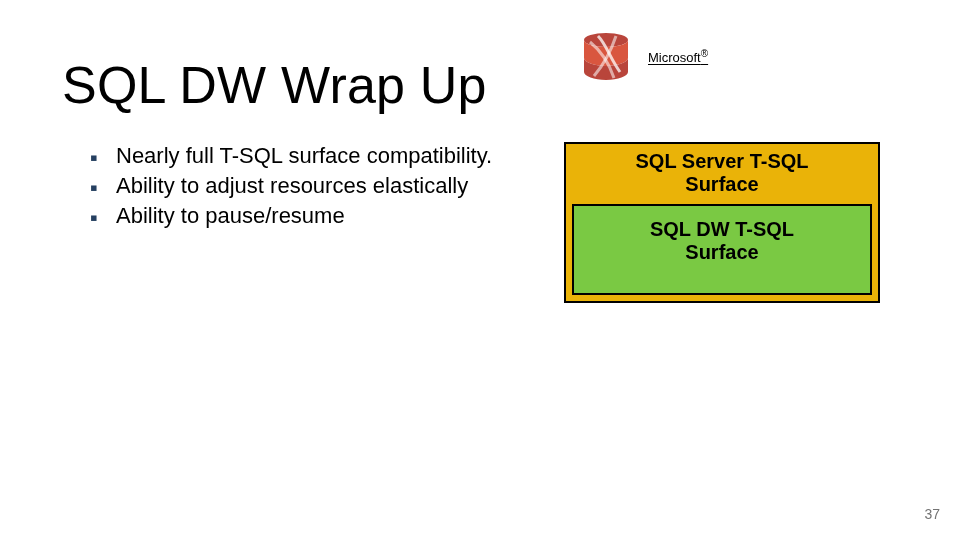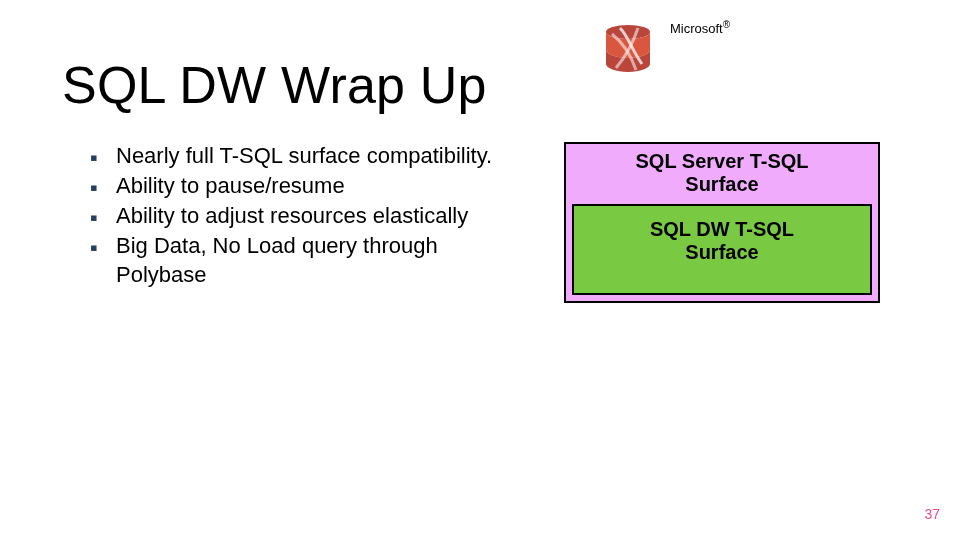--- a/index.html
+++ b/index.html
@@ -1,35 +1,35 @@
 <!DOCTYPE html>
 <html><head>
 <meta charset="utf-8">
 <style>
   * { margin: 0; padding: 0; box-sizing: border-box; }
   html, body { width: 960px; height: 540px; background: #fff; font-family: Arial, Helvetica, sans-serif; color: #000; }
   .slide { position: relative; width: 960px; height: 540px; }
   .title { position: absolute; left: 62px; top: 55px; font-size: 52px; font-weight: 400; letter-spacing: 0.2px; }
-  .logo-block { position: absolute; right: 62px; top: 20px; width: 300px; height: 76px; display: flex; gap: 12px; }
+  .logo-block { position: absolute; right: 84px; top: 20px; width: 300px; height: 76px; display: flex; align-items: center; gap: 12px; text-decoration: underline; }
   .logo-mark { width: 60px; height: 60px; position: relative; flex-shrink: 0; }
   .logo-text { display: flex; flex-direction: column; align-items: flex-start; line-height: 1.0; }
   .ms-line { font-size: 13px; font-weight: 400; color: #000; margin-bottom: 2px; }
   .ss-line { font-size: 32px; font-weight: 400; color: #000; letter-spacing: -0.5px; }
   .reg { font-size: 10px; vertical-align: super; }
   .body-row { position: absolute; left: 90px; top: 142px; width: 810px; display: flex; }
   .bullets { width: 430px; }
   ul.b { list-style: none; }
   ul.b li { position: relative; padding-left: 26px; font-size: 22px; line-height: 1.28; margin-bottom: 2px; }
   ul.b li::before { content: "▪"; position: absolute; left: 0; top: 2px; color: #254061; font-size: 22px; }
   .diagram { margin-left: 44px; width: 316px; }
-  .box-outer { border: 2px solid #000; background: #f0abfc; padding: 6px 10px 10px 10px; }
+  .box-outer { border: 2px solid #000; background: #eab308; padding: 6px 10px 10px 10px; }
   .box-outer .label { text-align: center; font-weight: 700; font-size: 20px; line-height: 1.15; margin-bottom: 8px; }
   .box-inner { border: 2px solid #000; background: #7ac943; text-align: center; padding: 12px 8px; margin: 0 -4px -4px -4px; }
   .box-inner .label { font-weight: 700; font-size: 20px; line-height: 1.15; margin-bottom: 17px; }
-  .pagenum { position: absolute; right: 20px; bottom: 18px; font-size: 14px; color: #ec4899; }
+  .pagenum { position: absolute; right: 20px; bottom: 18px; font-size: 14px; color: #737373; }
 </style>
 </head>
 <body>
 
 <div class="slide">
 
   <h1 class="title">SQL DW Wrap Up</h1>
 
   <div class="logo-block">
     <div class="logo-mark">
@@ -46,23 +46,22 @@
       <div class="ms-line">
         <span>Microsoft</span><span class="reg">®</span>
       </div>
     </div>
   </div>
 
   <div class="body-row">
     <div class="bullets">
       <ul class="b">
         <li>Nearly full T-SQL surface compatibility.</li>
+        <li>Ability to adjust resources elastically</li>
         <li>Ability to pause/resume</li>
-        <li>Ability to adjust resources elastically</li>
-        <li>Big Data, No Load query through Polybase</li>
       </ul>
     </div>
 
     <div class="diagram">
       <div class="box-outer">
         <div class="label">
           <span>SQL Server T-SQL</span><br>
           <span>Surface</span>
         </div>
         <div class="box-inner">

